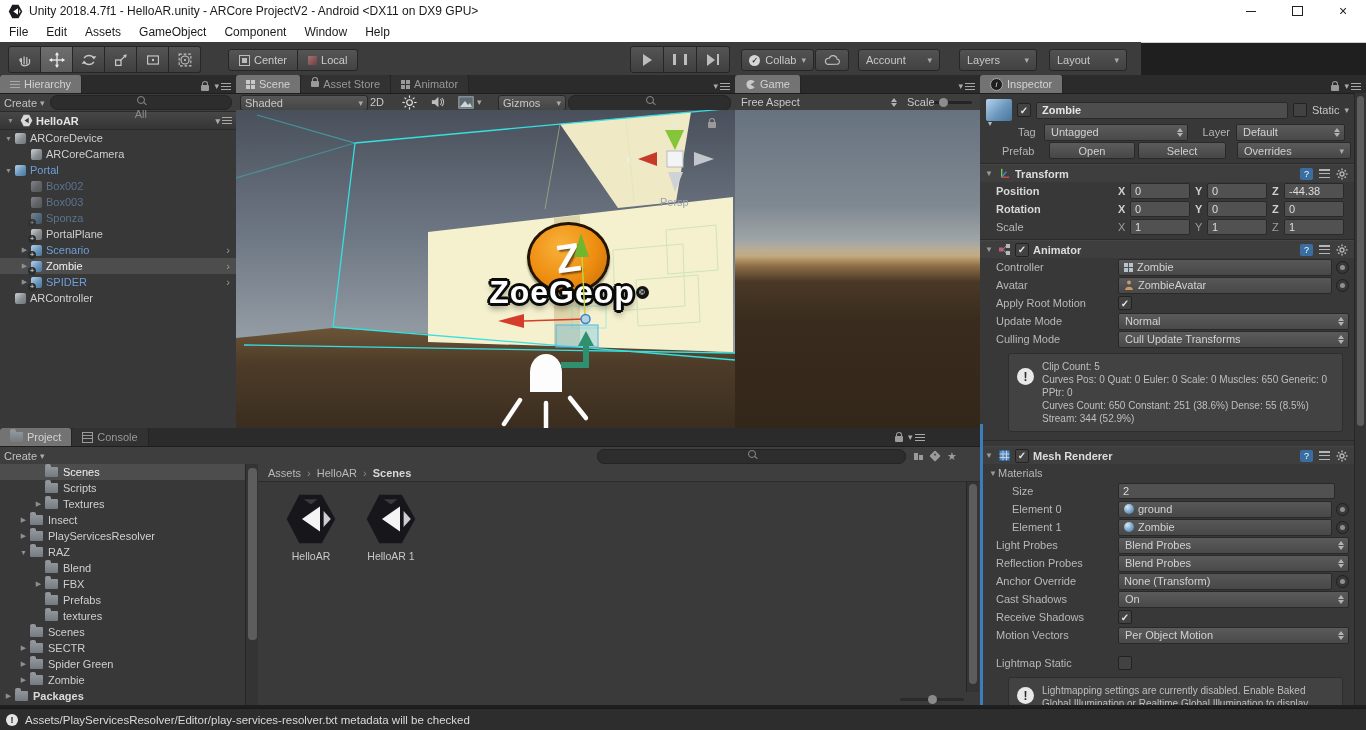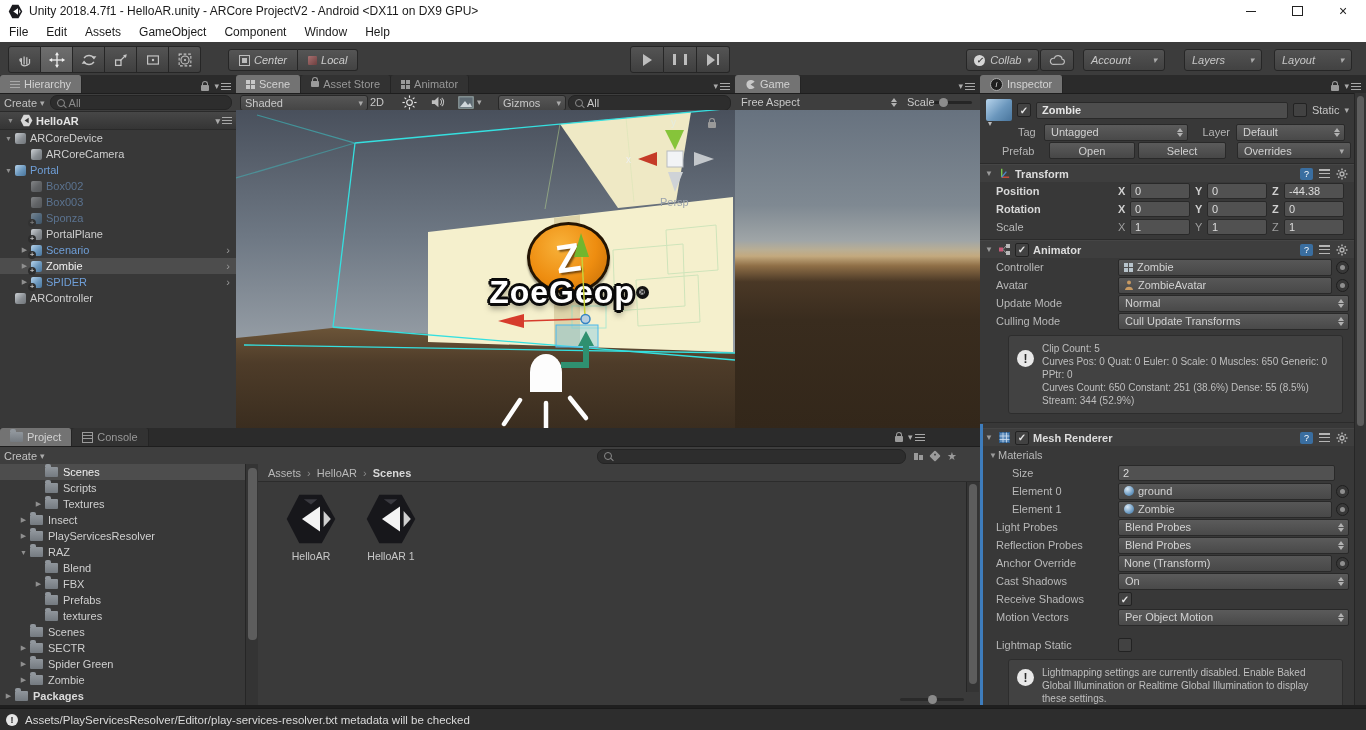--- a/index.html
+++ b/index.html
@@ -9,21 +9,21 @@
   .title-logo{margin:0 6px 0 8px;flex:none;}
   .title-text{font-size:12px;color:#1a1a1a;white-space:nowrap;}
   .win-buttons{margin-left:auto;display:flex;height:22px;}
   .winbtn{width:46px;display:flex;align-items:center;justify-content:center;color:#222;}
   .min-glyph{width:10px;height:1px;background:#222;}
   .max-glyph{width:9px;height:8px;border:1px solid #222;}
   .close-glyph{font-size:14px;line-height:1;}
   .menubar{position:absolute;left:0;top:22px;width:1366px;height:20px;background:#ffffff;display:flex;align-items:center;border-bottom:1px solid #d0d0d0;}
   .menu-item{padding:0 9px;color:#1a1a1a;font-size:12px;}
   
-  .toolbar{position:absolute;left:0;top:42px;width:1366px;height:33px;background:#3c3c3c;border-bottom:1px solid #202020;font-style:italic;}
+  .toolbar{position:absolute;left:0;top:42px;width:1141px;height:33px;background:#3c3c3c;border-bottom:1px solid #202020;}
   .tools{position:absolute;left:8px;top:4px;display:flex;}
   .toolbtn{width:31px;height:25px;background:linear-gradient(#545454,#3f3f3f);border:1px solid #262626;border-left:none;display:flex;align-items:center;justify-content:center;}
   .toolbtn:first-child{border-left:1px solid #262626;border-radius:3px 0 0 3px;}
   .toolbtn:last-child{border-radius:0 3px 3px 0;}
   .toolbtn.active{background:linear-gradient(#6e6e6e,#5c5c5c);}
   .pivotgrp{position:absolute;left:228px;top:7px;display:flex;}
   .pivbtn{height:20px;padding:0 10px;background:linear-gradient(#555,#434343);border:1px solid #262626;display:flex;align-items:center;gap:4px;color:#ccc;}
   .pivbtn:first-child{border-radius:3px 0 0 3px;}
   .pivbtn:last-child{border-radius:0 3px 3px 0;border-left:none;}
   .center-ico{width:9px;height:9px;border:1px solid #bbb;position:relative;}
@@ -44,21 +44,21 @@
   .tabbar{height:18px;background:#2b2b2b;display:flex;align-items:flex-end;border-bottom:1px solid #1e1e1e;}
   .tab{height:18px;display:flex;align-items:center;gap:4px;padding:0 10px;color:#989898;background:#323232;border-right:1px solid #242424;border-radius:3px 3px 0 0;}
   .tab.active{background:#737373;color:#d2d2d2;}
   .tabbar-right{margin-left:auto;display:flex;align-items:center;gap:5px;padding:0 5px 2px 0;}
   .menu-lines{width:10px;height:7px;background:linear-gradient(#a8a8a8 0 1px,transparent 1px 3px,#a8a8a8 3px 4px,transparent 4px 6px,#a8a8a8 6px 7px);}
   .lock{width:8px;height:6px;background:#9a9a9a;border-radius:1px;position:relative;margin-top:4px;}
   .lock::before{content:'';position:absolute;left:1px;top:-4px;width:4px;height:3px;border:1px solid #9a9a9a;border-bottom:none;border-radius:3px 3px 0 0;}
   .panelmenu{display:flex;align-items:center;gap:2px;}
   .subbar{height:17px;background:#3e3e3e;border-bottom:1px solid #2a2a2a;position:relative;display:flex;align-items:center;padding:0 4px;gap:5px;}
   .create-btn{display:flex;align-items:center;gap:3px;color:#c2c2c2;}
-  .searchbox{height:13px;background:#2d2d2d;border:1px solid #242424;border-radius:7px;display:flex;align-items:center;padding:0 6px;gap:4px;color:#8a8a8a;}
+  .searchbox{height:13px;background:#2d2d2d;border:1px solid #242424;border-radius:7px;display:flex;align-items:center;padding:0 6px;gap:4px;color:#8a8a8a;flex-direction:column;}
   .mag{width:6px;height:6px;border:1px solid #8a8a8a;border-radius:50%;position:relative;flex:none;}
   .mag::after{content:'';position:absolute;width:4px;height:1px;background:#8a8a8a;transform:rotate(45deg);right:-3px;bottom:-1px;}
   .dropfield{height:15px;background:linear-gradient(#5b5b5b,#494949);border:1px solid #292929;border-radius:2px;display:flex;align-items:center;padding:0 2px 0 6px;color:#d2d2d2;white-space:nowrap;overflow:hidden;}
   .spin{margin-left:auto;display:flex;flex-direction:column;gap:1px;padding:0 2px;flex:none;}
   .spin::before,.spin::after{content:'';border-left:3px solid transparent;border-right:3px solid transparent;}
   .spin::before{border-bottom:4px solid #b2b2b2;}
   .spin::after{border-top:4px solid #b2b2b2;}
   
   .treelist{overflow:hidden;}
   .trow{height:16px;display:flex;align-items:center;white-space:nowrap;}
@@ -736,20 +736,24 @@
           <span class="objfield">
               <svg width="10" height="10" viewBox="0 0 10 10">
                 <circle cx="5" cy="2.5" r="2" fill="#c89a62"></circle>
                 <path d="M1,10 c0,-4.5 8,-4.5 8,0 z" fill="#c89a62"></path>
               </svg>
               <span>ZombieAvatar</span>
             </span>
           <span class="target"></span>
         </div>
         <div class="insp-row">
+          <span class="plabel">Apply Root Motion</span>
+          <span class="cb checked"></span>
+        </div>
+        <div class="insp-row">
           <span class="plabel">Update Mode</span>
           <span class="dropfield flex1">
               <span>Normal</span>
               <span class="spin"></span>
             </span>
         </div>
         <div class="insp-row">
           <span class="plabel">Culling Mode</span>
           <span class="dropfield flex1">
               <span>Cull Update Transforms</span>

